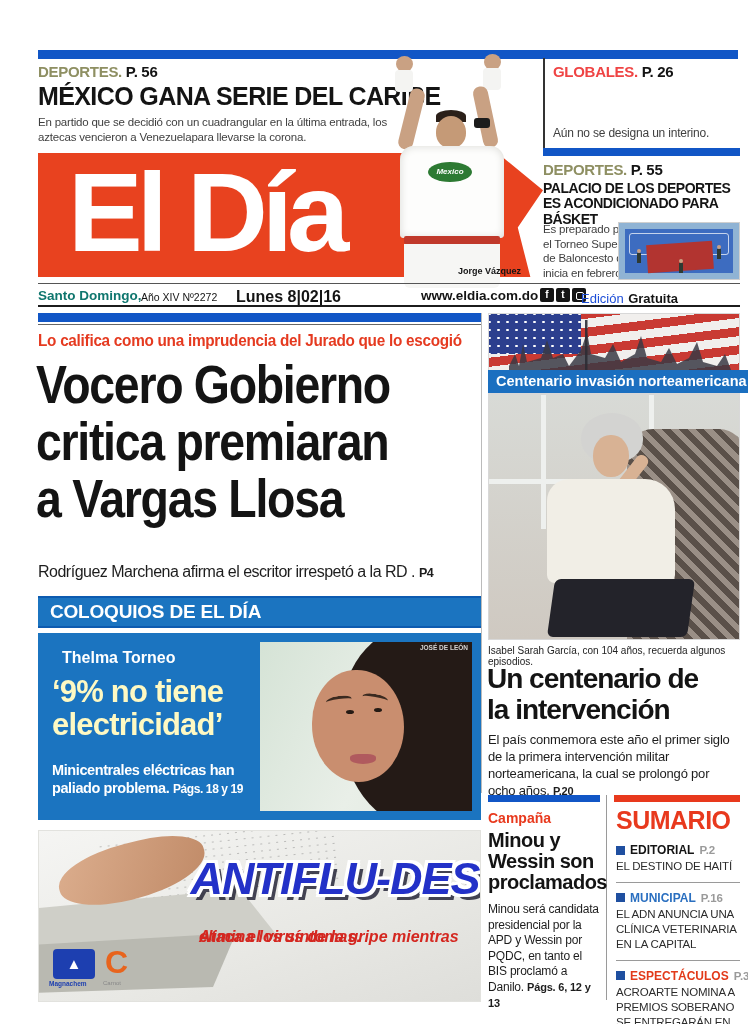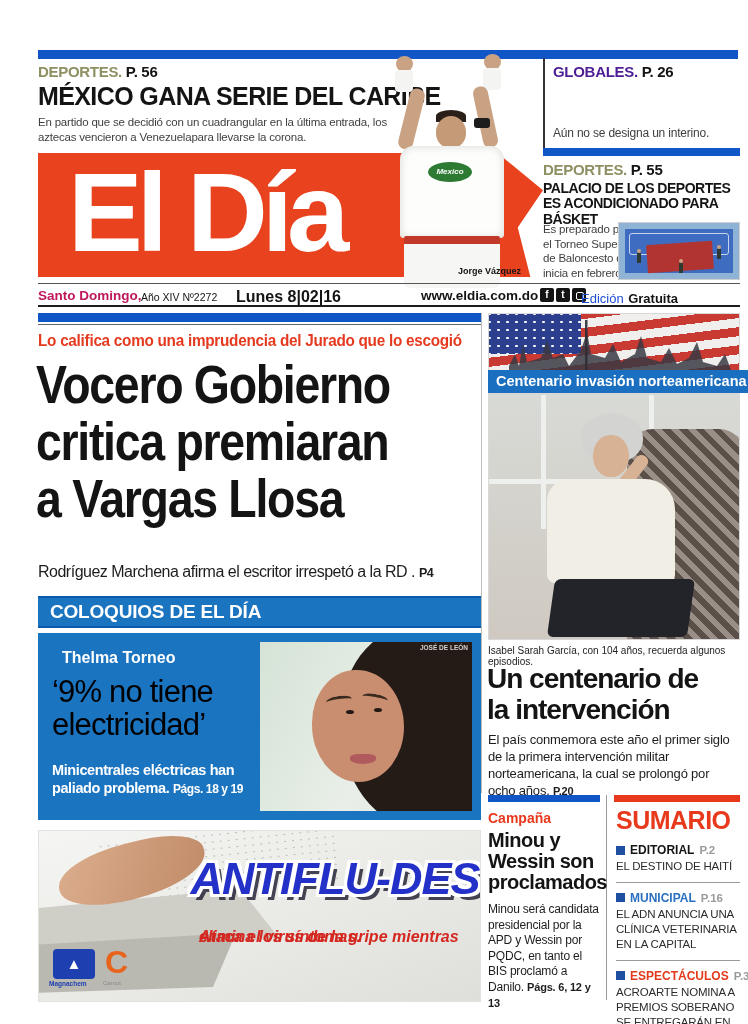--- a/index.html
+++ b/index.html
@@ -8,21 +8,21 @@
   .page { position:relative; width:748px; height:1024px; margin:0 auto; background:#fff; overflow:hidden; }
   .abs { position:absolute; }
 
   
   .bluebar { background:#1156c6; }
   .rule-v { background:#9a9a9a; width:1px; }
 
   
   .kicker { font-weight:900; font-size:15px; letter-spacing:-0.3px; white-space:nowrap; }
   .kicker .sec-olive { color:#8e8f62; }
-  .kicker .sec-orange { color:#4c1d95; }
+  .kicker .sec-orange { color:#ef4444; }
   .kicker .pg { color:#141414; }
   .tl-headline { font-weight:900; font-size:25px; letter-spacing:-0.6px; color:#141414; white-space:nowrap; }
   .dek { color:#3f3f3f; font-size:11.5px; letter-spacing:-0.2px; line-height:1.28; }
   .tr-headline { font-weight:900; color:#141414; line-height:1.1; }
 
   
   .masthead { background:#e8421f; clip-path:polygon(0 0, 91% 0, 100% 30%, 95% 60%, 97.5% 100%, 0 100%); }
   .masthead-title { color:#fff; font-weight:900; font-size:112px; letter-spacing:-6px; line-height:1; padding:4px 0 0 30px; }
 
   
@@ -43,41 +43,41 @@
   
   .court { background:#8fb3d4; overflow:hidden; border:1px solid #cfcfcf; }
   .court .inner { position:absolute; left:6px; top:6px; right:6px; bottom:6px; background:#3d6cc0; }
   .court .lane  { position:absolute; left:10px; top:10px; right:10px; bottom:24px; border:1px solid rgba(255,255,255,.7); border-radius:3px; }
   .court .carpet { position:absolute; left:28px; top:20px; width:66px; height:28px; background:#b23430; transform:rotate(-4deg); }
   .court .fig { position:absolute; width:4px; height:10px; background:#2e3a33; }
   .court .fig:before { content:""; position:absolute; left:0; top:-4px; width:4px; height:4px; border-radius:50%; background:#caa183; }
 
   
   .dateline { border-top:1px solid #555; border-bottom:2px solid #1c1c1c; }
-  .dl-city { font-weight:900; font-size:13.5px; color:#be185d; }
+  .dl-city { font-weight:900; font-size:13.5px; color:#0f766e; }
   .dl-ed   { font-size:10.5px; color:#141414; }
   .dl-date { font-weight:900; font-size:16px; color:#141414; }
   .dl-web  { font-weight:900; font-size:13.5px; color:#141414; }
   .dl-grat-a { font-size:13px; color:#1d4ed8; }
   .dl-grat-b { font-size:13px; font-weight:900; color:#141414; }
   .soc { width:14px; height:14px; background:#141414; color:#fff; border-radius:2px; text-align:center; line-height:14px; font-size:10px; font-weight:700; display:inline-block; }
   .ig-box { position:relative; }
   .ig-box:after { content:""; position:absolute; left:3.5px; top:3.5px; width:6px; height:6px; border:1.2px solid #fff; border-radius:2px; }
 
   
   .lead-kicker { color:#e53a20; font-weight:900; font-size:17px; white-space:nowrap; transform:scaleX(.9); transform-origin:0 0; letter-spacing:-0.3px; }
   .lead-line { font-weight:900; font-size:54px; color:#141414; line-height:57px; letter-spacing:-1.5px; white-space:nowrap; transform:scaleX(.86); transform-origin:0 0; }
   .lead-dek { font-size:16px; letter-spacing:-0.5px; color:#1d1d1d; white-space:nowrap; }
   .lead-dek b { font-size:12.5px; font-weight:900; }
 
   
   .colo-bar { background:#1b74c0; border-top:2.5px solid #0d5bb0; border-bottom:2.5px solid #0d5bb0; color:#fff; font-weight:900; font-size:19px; letter-spacing:-0.2px; padding:3px 0 0 12px; }
   .colo-box { background:#1b74c0; }
   .colo-name { color:#fff; font-weight:900; font-size:16px; }
-  .colo-quote { color:#000000; font-weight:400; font-size:31px; line-height:33px; letter-spacing:-0.8px; }
+  .colo-quote { color:#fef9c3; font-weight:700; font-size:31px; line-height:33px; letter-spacing:-0.8px; }
   .colo-dek { color:#fff; font-weight:900; font-size:14.5px; letter-spacing:-0.4px; line-height:1.25; }
   .colo-dek b { font-size:12px; }
   .thelma { background:linear-gradient(115deg,#d5e3d6 0%,#e9efe8 55%,#dfe7de 100%); overflow:hidden; }
   .thelma div { position:absolute; }
   .th-hair { right:-18px; top:-14px; width:150px; height:200px; background:#241a16; border-radius:48% 30% 35% 55%; }
   .th-face { right:68px; top:28px; width:92px; height:112px; background:#c98e6f; border-radius:48% 52% 50% 52%; }
   .th-brow { width:26px; height:9px; border-top:3.5px solid #3a2a20; border-radius:50%; }
   .th-eye { width:8px; height:4px; background:#241a14; border-radius:50%; }
   .th-lip { width:26px; height:10px; background:#b05a5e; border-radius:40% 40% 60% 60%; }
   .th-credit { color:#ffffffcc; font-size:6.5px; font-weight:700; }

